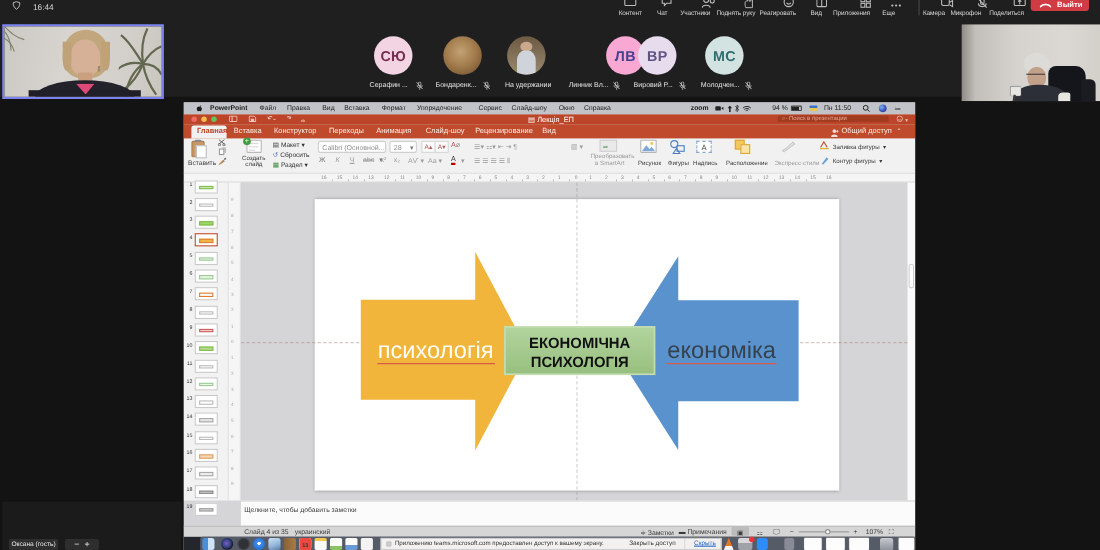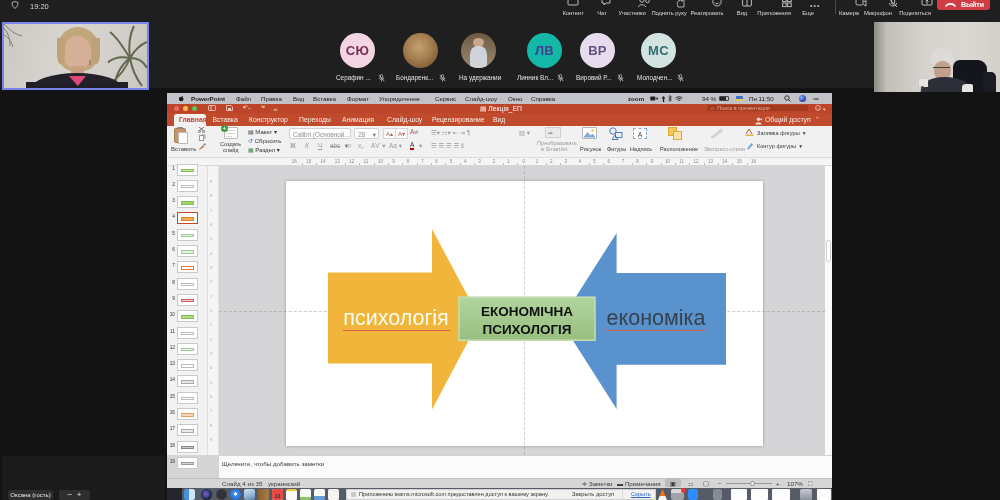--- a/index.html
+++ b/index.html
@@ -11,21 +11,21 @@
 </style>
 </head>
 <body>
 <div id="root">
 
   <div class="abs" style="left:0;top:0;width:1000px;height:88px;background:#1f1f1f;"></div>
 
   <svg class="abs" style="left:11px;top:1px" width="8" height="8" viewBox="0 0 8 8">
       <path d="M4 .5 L7 1.5 C7 4 6.2 6 4 7.4 C1.8 6 1 4 1 1.5 Z" fill="none" stroke="#cfcfcf" stroke-width="0.8"></path>
     </svg>
-  <div class="abs lbl" style="left:30px;top:1.5px;font-size:7.5px;color:#d6d6d6;">19:20</div>
+  <div class="abs lbl" style="left:30px;top:1.5px;font-size:7.5px;color:#d6d6d6;">16:44</div>
 
   <div id="topctrl" style="position:absolute;left:0;top:0;width:1000px;height:18px;">
     <div class="abs ctl" style="left:573px;">
         <span>Контент</span>
       </div>
     <div class="abs ctl" style="left:602px;">
         <span>Чат</span>
       </div>
     <div class="abs ctl" style="left:632px;">
         <span>Участники</span>
@@ -112,21 +112,21 @@
     .av { position:absolute; width:35px; height:35px; border-radius:50%; top:33px; text-align:center; font-weight:bold; }
     .av span { line-height:35px; font-size:13px; letter-spacing:0.3px; }
     .avlbl { position:absolute; top:73.5px; font-size:6.4px; color:#e2e2e2; white-space:nowrap; }
   </style>
   <div class="av" style="left:340px;background:#f2d4e2;"><span style="color:#7a2d52;">СЮ</span></div>
   <div class="av" style="left:402.5px;background:radial-gradient(circle at 45% 40%, #c3a273 0%, #a37d4e 45%, #6b4a28 100%);"></div>
   <div class="av" style="left:460.5px;background:linear-gradient(180deg,#6d5a42 0%,#7a6750 30%,#9a8a70 100%);overflow:hidden;">
       <div class="abs" style="left:12px;top:5px;width:11px;height:9px;border-radius:50%;background:#c9a88e;"></div>
       <div class="abs" style="left:9px;top:13px;width:17px;height:22px;border-radius:40% 40% 0 0;background:#cfd3da;"></div>
   </div>
-  <div class="av" style="left:527px;background:#14b8a6;"><span style="color:#44418f;">ЛВ</span></div>
+  <div class="av" style="left:551px;background:#f9a8d4;"><span style="color:#44418f;">ЛВ</span></div>
   <div class="av" style="left:580px;background:#e6dcee;"><span style="color:#5f5384;">ВР</span></div>
   <div class="av" style="left:641px;background:#d3e3e1;"><span style="color:#2f6d6f;">МС</span></div>
   <div class="avlbl" style="left:336px;">Серафин ...</div>
   <div class="avlbl" style="left:396px;">Бондаренк...</div>
   <div class="avlbl" style="left:459px;">На удержании</div>
   <div class="avlbl" style="left:517px;">Линник Вл...</div>
   <div class="avlbl" style="left:576px;">Вировий Р...</div>
   <div class="avlbl" style="left:637px;">Молодчен...</div>
   <svg class="abs micx" style="left:378px;top:74px" width="7" height="8" viewBox="0 0 7 8">
       <rect x="2.4" y="0.5" width="2.2" height="4" rx="1.1" fill="none" stroke="#cfcfcf" stroke-width="0.7"></rect>

